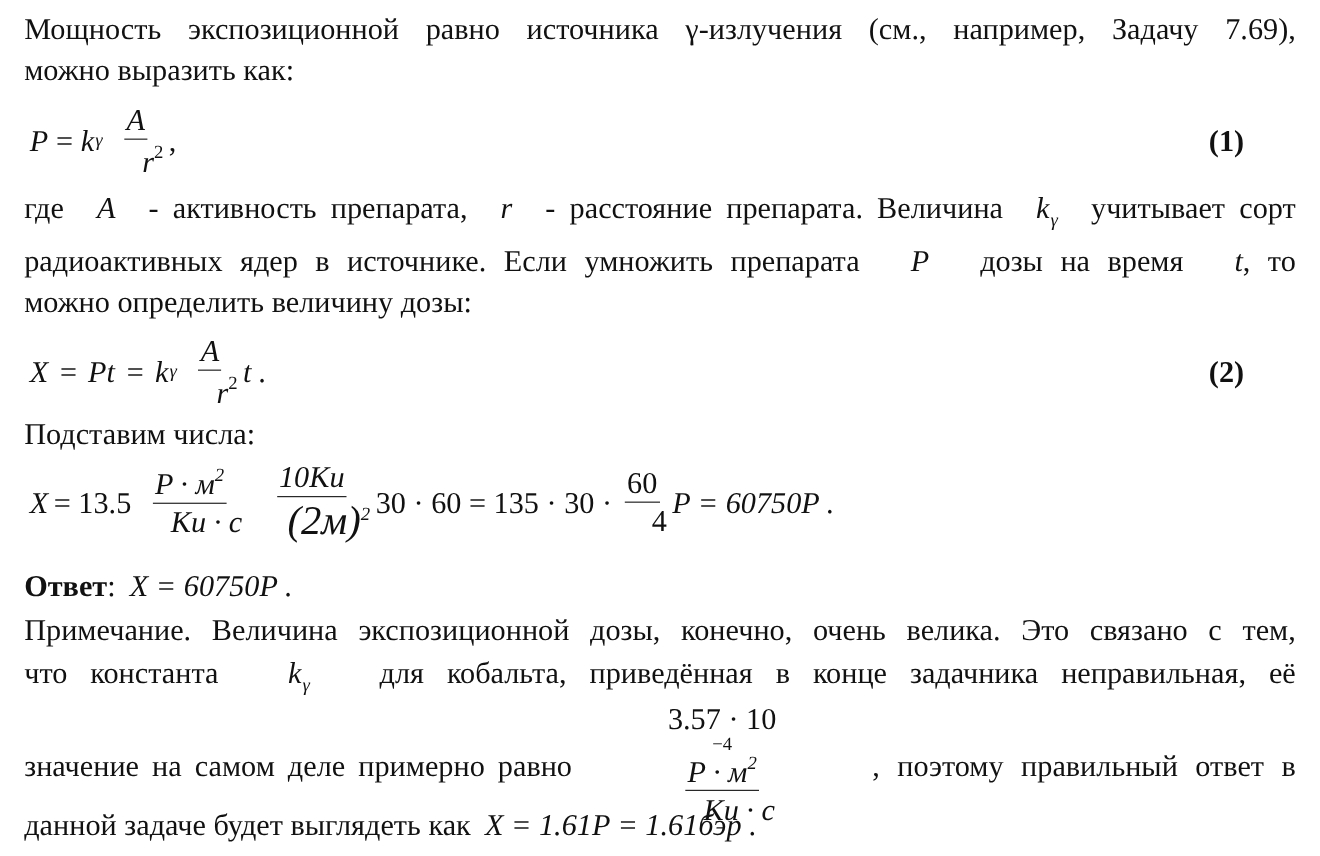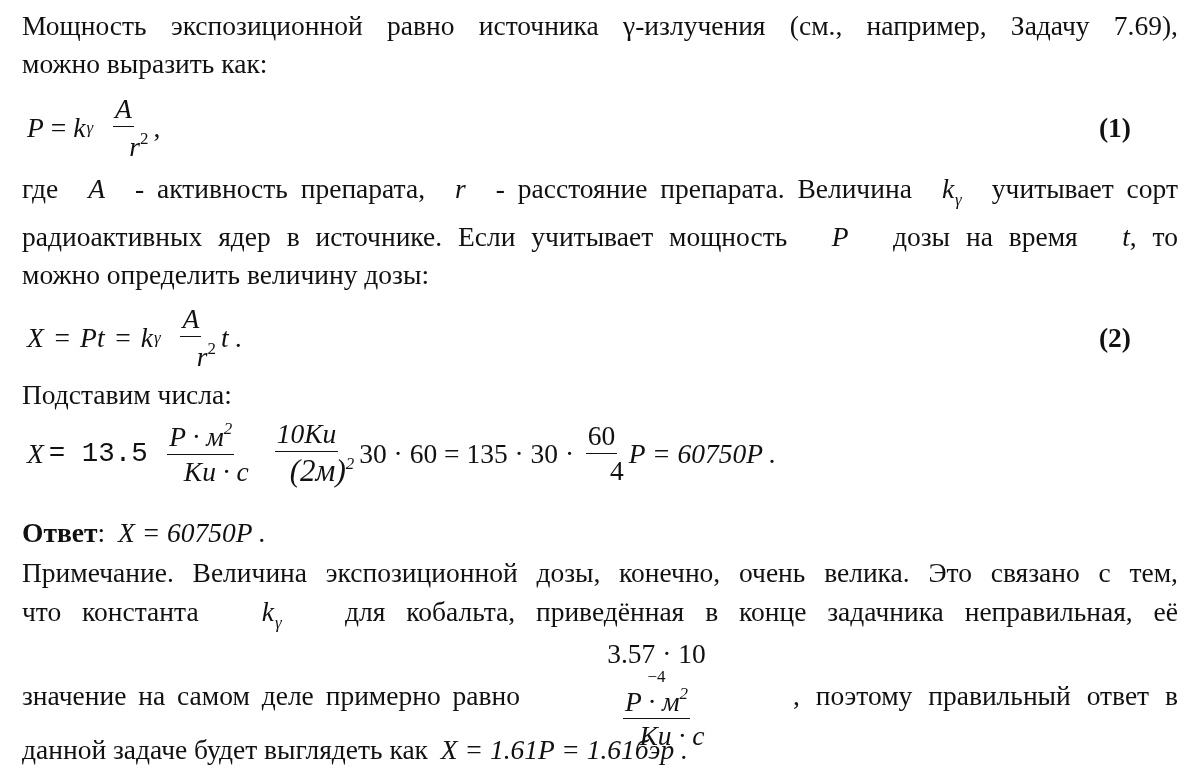--- a/index.html
+++ b/index.html
@@ -52,21 +52,21 @@
 <div class="line just" style="top:175px;">
   <span>где</span>
   <span class="i">A</span>
   <span style="word-spacing:6px;">- активность препарата,</span>
   <span class="i">r</span>
   <span style="word-spacing:6px;">- расстояние препарата. Величина</span>
   <span><span class="i">k</span><sub class="g">γ</sub></span>
   <span style="word-spacing:6px;">учитывает сорт</span>
 </div>
 <div class="line just" style="top:223px;">
-  <span style="word-spacing:9px;">радиоактивных ядер в источнике. Если учитывает мощность</span>
+  <span style="word-spacing:9px;">радиоактивных ядер в источнике. Если умножить препарата</span>
   <span class="i">P</span>
   <span style="word-spacing:9px;">дозы на время</span>
   <span><span class="i">t</span><span style="word-spacing:9px;">, то</span></span>
 </div>
 <div class="line" style="top:261px;">можно определить величину дозы:</div>
 
 <div class="math" style="top:305px;">
   <span class="i" style="word-spacing:2px;">X = Pt = k</span>
     <sub class="g">γ</sub>
   <span class="frac">
@@ -74,28 +74,28 @@
     <span class="den"><span class="i">r</span><sup>2</sup></span>
   </span>
   <span class="i">t .</span>
 </div>
 <div class="eqnum" style="top:322px;">(2)</div>
 
 <div class="line" style="top:381px;">Подставим числа:</div>
 
 <div class="math" style="top:420px;">
   <span class="i">X</span>
-  <span style="margin-left:5px;font-family:Liberation Mono, monospace;">= 13.5</span>
+  <span style="margin-left:5px;">= 13.5</span>
   <span class="frac">
     <span class="num i"><span>P · м</span><sup>2</sup></span>
     <span class="den i">Ku · c</span>
   </span>
   <span class="frac">
     <span class="num i">10Ku</span>
-    <span class="den i"><span style="font-size:31px;">(2м)</span><sup>2</sup></span>
+    <span class="den i"><span style="font-size:37px;">(2м)</span><sup>2</sup></span>
   </span>
   <span>30 · 60 = 135 · 30 ·</span>
   <span class="frac">
     <span class="num">60</span>
     <span class="den">4</span>
   </span>
   <span class="i">P = 60750P .</span>
 </div>
 
 <div class="line" style="top:519px;">

